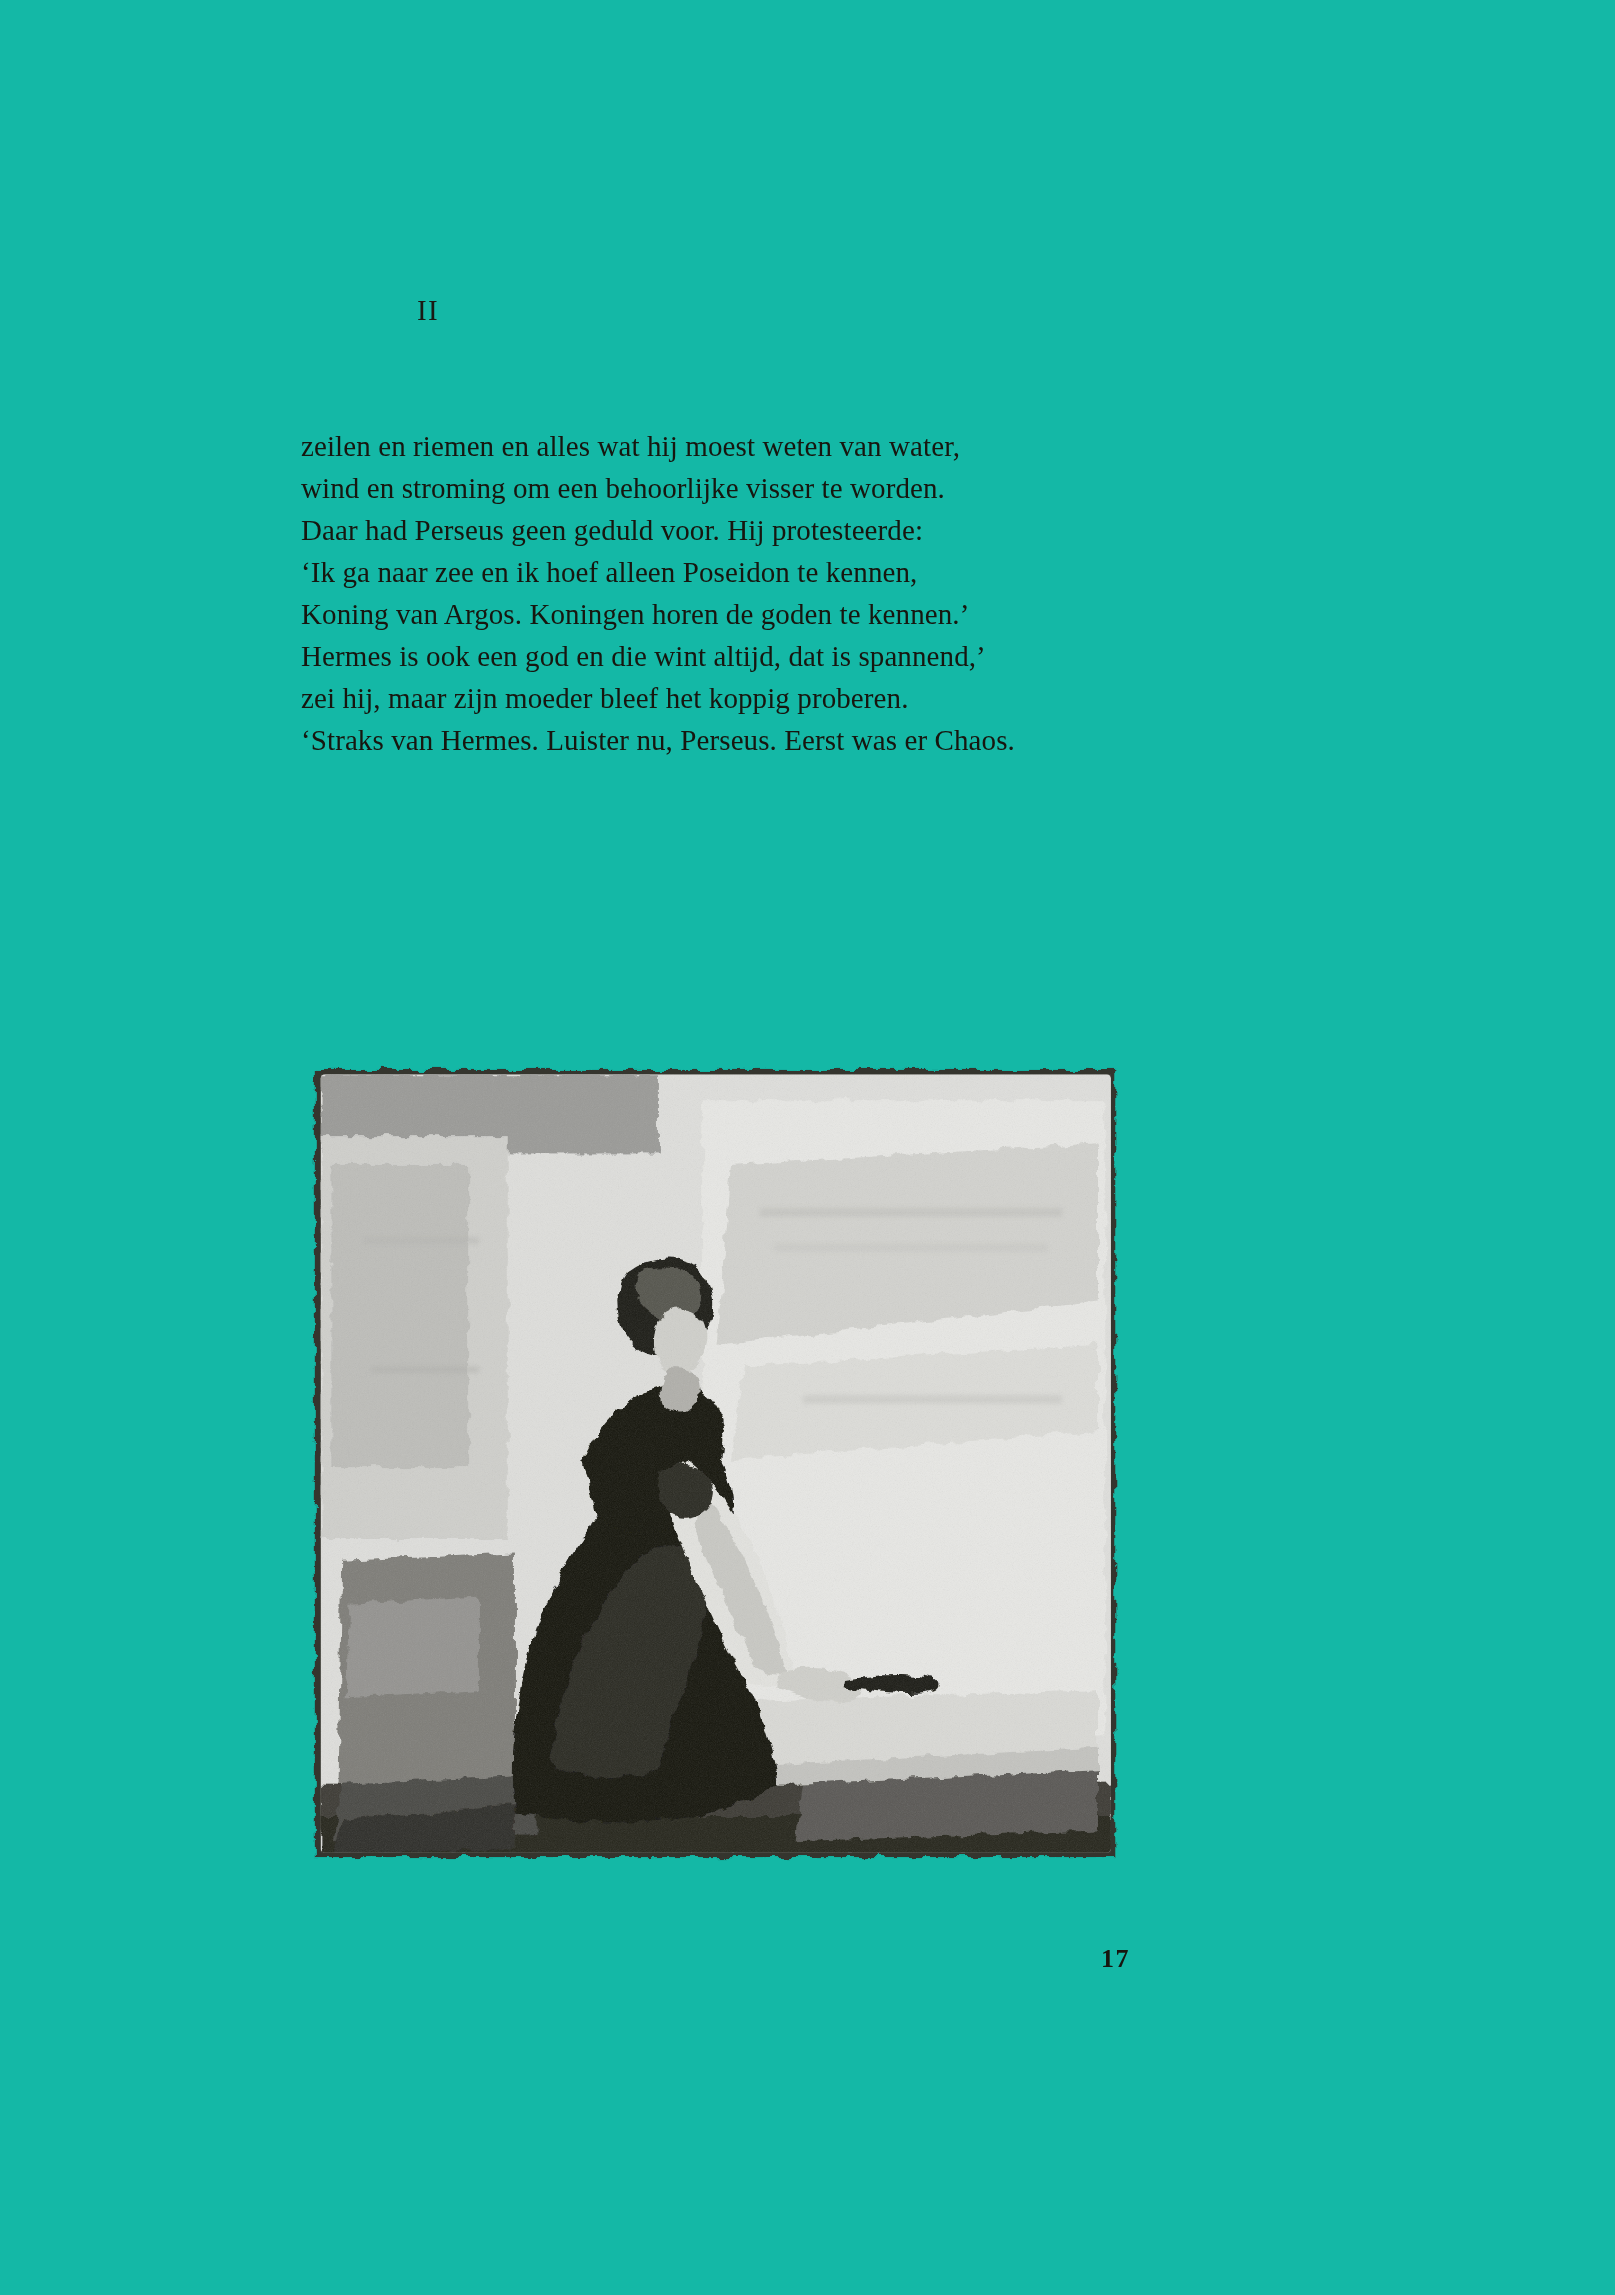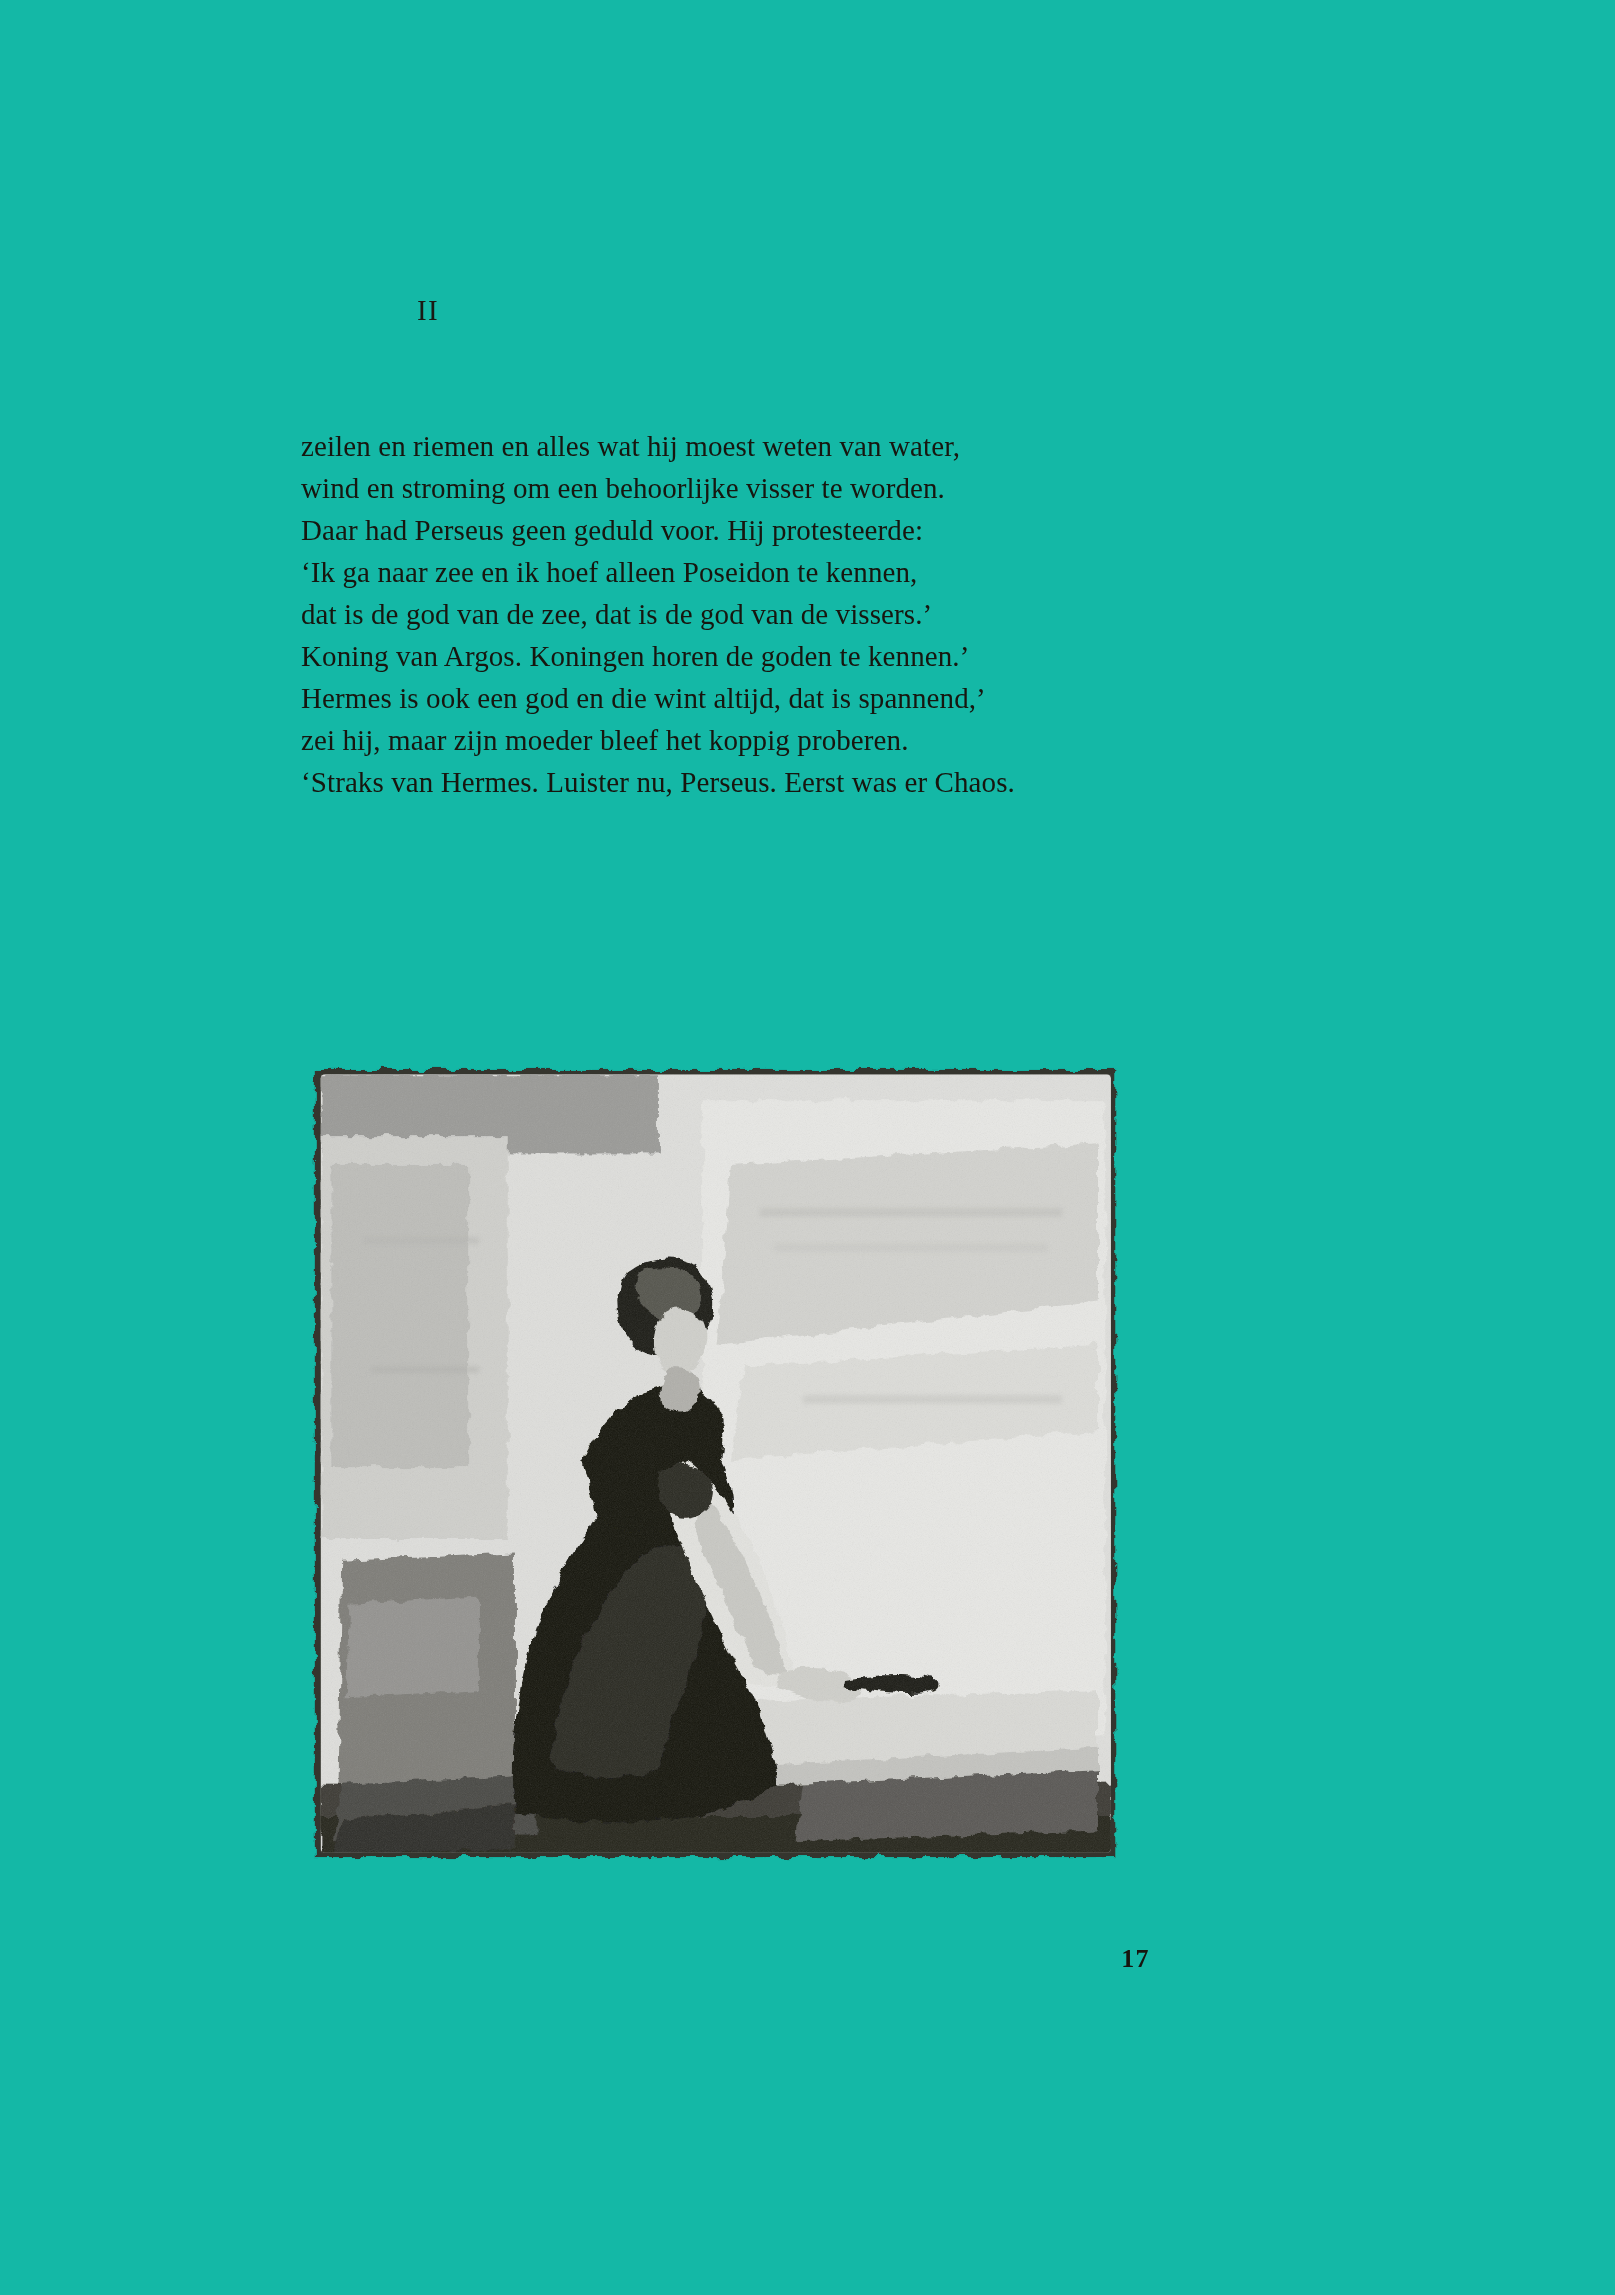--- a/index.html
+++ b/index.html
@@ -57,43 +57,42 @@
   }
   .illustration svg {
     display: block;
     width: 100%;
     height: 100%;
   }
 
   
   .folio {
     position: absolute;
-    left: 1064px;
+    left: 1101px;
     top: 1944px;
     width: 86px;
-    text-align: right;
+    text-align: left;
     font-size: 26px;
     font-weight: 600;
     letter-spacing: 1.4px;
     color: #17160f;
   }
 </style>
 </head>
 <body>
 
 <div class="page">
 
   <div class="chapter-number">II</div>
 
   <div class="poem">
     <div class="poem-line">zeilen en riemen en alles wat hij moest weten van water,</div>
     <div class="poem-line">wind en stroming om een behoorlijke visser te worden.</div>
     <div class="poem-line">Daar had Perseus geen geduld voor. Hij protesteerde:</div>
     <div class="poem-line">‘Ik ga naar zee en ik hoef alleen Poseidon te kennen,</div>
-    <div class="poem-line">dat is de god van de zee, dat is de god van de vissers.’</div>
     <div class="poem-line">Koning van Argos. Koningen horen de goden te kennen.’</div>
     <div class="poem-line">Hermes is ook een god en die wint altijd, dat is spannend,’</div>
     <div class="poem-line">zei hij, maar zijn moeder bleef het koppig proberen.</div>
     <div class="poem-line">‘Straks van Hermes. Luister nu, Perseus. Eerst was er Chaos.</div>
   </div>
 
   <div class="illustration">
     <svg viewBox="0 0 1160 1130" preserveAspectRatio="none" aria-hidden="true">
       <defs>
         <filter id="rough">

